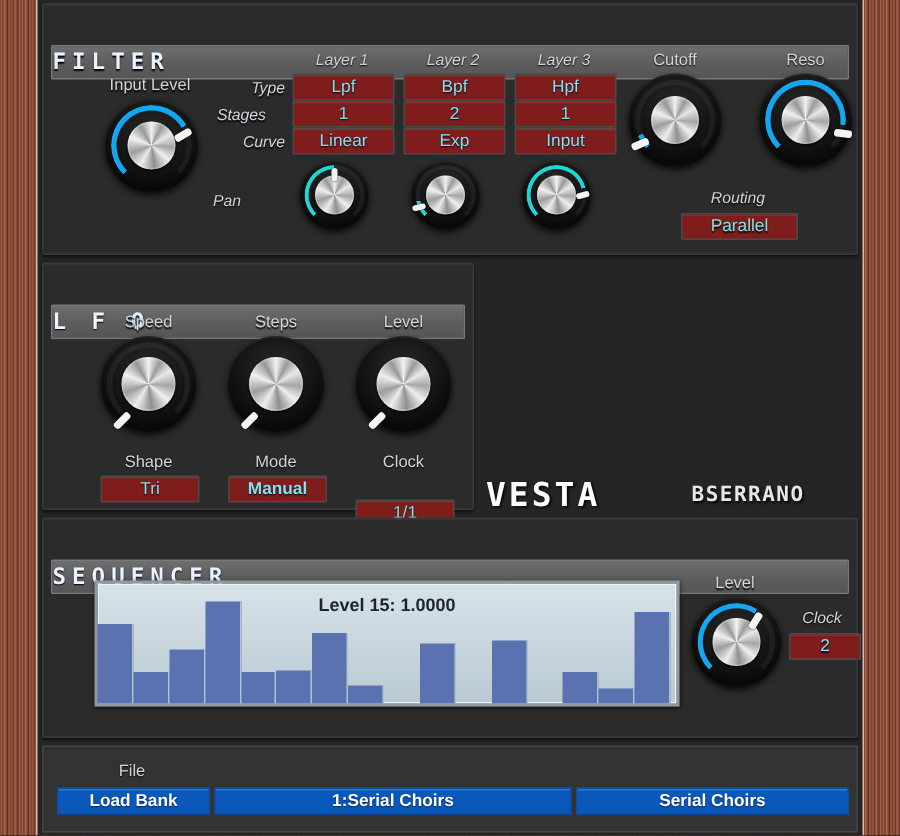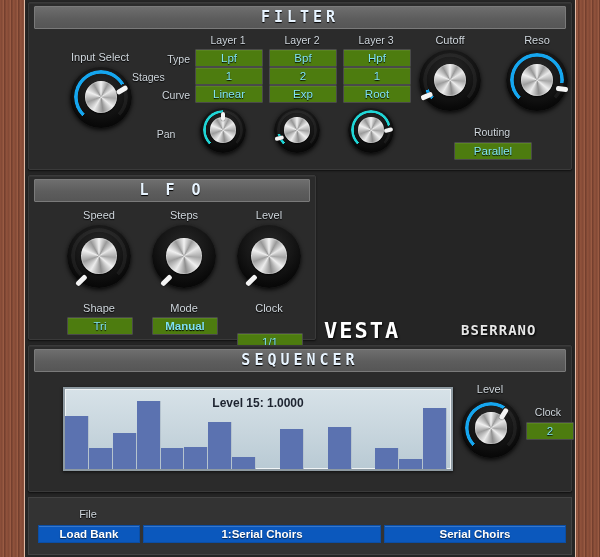--- a/index.html
+++ b/index.html
@@ -21,31 +21,31 @@
     box-shadow:inset 1px 0 0 #e0b9a5, inset -1px 0 0 #e0b9a5;}
 
   
   .panel{position:absolute;background:#2b2b2b;
     border:1px solid #3a3a3a;border-radius:2px;
     box-shadow:0 1px 2px rgba(0,0,0,.6), inset 0 1px 0 rgba(255,255,255,.04);}
 
   .hdr{position:absolute;height:21px;line-height:21px;
     background:linear-gradient(180deg,#6e6e6e,#5d5d5d 55%,#565656);
     border:1px solid #7a7a7a;border-radius:1px;
-    text-align:center;color:#e8f4ff;
+    text-align:left;color:#e8f4ff;
     font-family:"DejaVu Sans Mono",monospace;
     font-size:15px;font-weight:bold;letter-spacing:4px;
-    text-shadow:0 1px 1px #000;}
+    text-shadow:0 1px 1px #000;margin-top:24px;}
 
   .lbl{position:absolute;color:#cfd6dc;font-size:11px;
        text-align:center;text-shadow:0 1px 1px #000;white-space:nowrap;}
-  .lbl.small{font-size:10.5px;}
-
-  
-  .vbox{position:absolute;background:#4d7c0f;
+  .lbl.small{font-size:10.5px;font-style:italic;}
+
+  
+  .vbox{position:absolute;background:#7f1d1d;
     border:1px solid #4a4a4a;border-radius:1px;
     color:#7fe3f0;font-size:11.5px;text-align:center;
     line-height:16px;height:16px;text-shadow:0 1px 1px #000;
     box-shadow:inset 0 1px 0 rgba(255,255,255,.07);}
 
   
   .knob{position:absolute;border-radius:50%;
     background:
       radial-gradient(circle at 50% 36%,#2a2a2a 0%,#161616 46%,#0a0a0a 70%,#000 100%);
     box-shadow:0 2px 4px rgba(0,0,0,.8),
@@ -89,49 +89,49 @@
 </style>
 </head>
 <body>
 
 <div id="plugin">
   <div id="body">
 
     <div class="panel" style="left:4px;top:2px;width:542px;height:166px;">
       <div class="hdr" style="left:5px;top:3px;width:530px;">FILTER</div>
 
-      <div class="lbl" style="left:16px;top:48px;width:110px;">Input Select</div>
+      <div class="lbl" style="left:16px;top:48px;width:110px;">Input Level</div>
       <div class="knob" id="k-input" style="left:41px;top:63px;width:62px;height:62px;">
           <div class="ring" style="left: 6%; top: 6%; width: 88%; height: 88%; background: conic-gradient(from 225deg, rgb(21, 166, 239) 0deg, rgb(21, 166, 239) 194.4deg, rgba(255, 255, 255, 0.055) 194.4deg, rgba(255, 255, 255, 0.055) 270deg, rgba(0, 0, 0, 0) 270deg); mask: radial-gradient(circle, transparent 60%, rgb(0, 0, 0) 62%, rgb(0, 0, 0) 86%, transparent 88%);"></div>
           <div class="ticks" style="left: 3%; top: 3%; width: 94%; height: 94%; background: repeating-conic-gradient(from 225deg, rgba(190, 190, 190, 0.55) 0deg, rgba(190, 190, 190, 0.55) 2.2deg, rgba(0, 0, 0, 0) 2.2deg, rgba(0, 0, 0, 0) 7.5deg); mask: radial-gradient(circle, transparent 74%, rgb(0, 0, 0) 76%, rgb(0, 0, 0) 96%, transparent 98%); opacity: 0.85; border-radius: 50%;"></div>
           <div class="cap" style="left: 24%; top: 24%; width: 52%; height: 52%;"></div>
           <div class="pt" style="width: 5.27px; height: 12.4px; left: 44.3748px; top: 15.3318px; transform: rotate(59.4deg);"></div>
         </div>
 
       <div class="lbl small" style="left:111px;top:50px;width:50px;text-align:right;">Type</div>
-      <div class="lbl small" style="left:103px;top:68px;width:58px;text-align:left;">Stages</div>
+      <div class="lbl small" style="left:103px;top:68px;width:58px;text-align:center;">Stages</div>
       <div class="lbl small" style="left:111px;top:86px;width:50px;text-align:right;">Curve</div>
 
       <div class="lbl small" style="left:166px;top:31px;width:66px;">Layer 1</div>
       <div class="lbl small" style="left:240px;top:31px;width:66px;">Layer 2</div>
       <div class="lbl small" style="left:314px;top:31px;width:66px;">Layer 3</div>
 
       <div class="vbox" style="left:166px;top:46px;width:66px;">Lpf</div>
       <div class="vbox" style="left:240px;top:46px;width:66px;">Bpf</div>
       <div class="vbox" style="left:314px;top:46px;width:66px;">Hpf</div>
 
       <div class="vbox" style="left:166px;top:64px;width:66px;">1</div>
       <div class="vbox" style="left:240px;top:64px;width:66px;">2</div>
       <div class="vbox" style="left:314px;top:64px;width:66px;">1</div>
 
       <div class="vbox" style="left:166px;top:82px;width:66px;">Linear</div>
       <div class="vbox" style="left:240px;top:82px;width:66px;">Exp</div>
-      <div class="vbox" style="left:314px;top:82px;width:66px;">Root</div>
-
-      <div class="lbl small" style="left:113px;top:125px;width:48px;text-align:center;">Pan</div>
+      <div class="vbox" style="left:314px;top:82px;width:66px;">Input</div>
+
+      <div class="lbl small" style="left:113px;top:125px;width:48px;text-align:left;">Pan</div>
       <div class="knob" id="k-pan1" style="left:171px;top:104px;width:46px;height:46px;">
           <div class="ring" style="left: 6%; top: 6%; width: 88%; height: 88%; background: conic-gradient(from 225deg, rgb(31, 214, 214) 0deg, rgb(31, 214, 214) 135deg, rgba(255, 255, 255, 0.055) 135deg, rgba(255, 255, 255, 0.055) 270deg, rgba(0, 0, 0, 0) 270deg); mask: radial-gradient(circle, transparent 60%, rgb(0, 0, 0) 62%, rgb(0, 0, 0) 86%, transparent 88%);"></div>
           <div class="cap" style="left: 22%; top: 22%; width: 56%; height: 56%;"></div>
           <div class="pt" style="width: 3.91px; height: 9.2px; left: 21.045px; top: 4.6px; transform: rotate(0deg);"></div>
         </div>
       <div class="knob" id="k-pan2" style="left:245px;top:104px;width:46px;height:46px;">
           <div class="ring" style="left: 6%; top: 6%; width: 88%; height: 88%; background: conic-gradient(from 225deg, rgb(31, 214, 214) 0deg, rgb(31, 214, 214) 32.4deg, rgba(255, 255, 255, 0.055) 32.4deg, rgba(255, 255, 255, 0.055) 270deg, rgba(0, 0, 0, 0) 270deg); mask: radial-gradient(circle, transparent 60%, rgb(0, 0, 0) 62%, rgb(0, 0, 0) 86%, transparent 88%);"></div>
           <div class="cap" style="left: 22%; top: 22%; width: 56%; height: 56%;"></div>
           <div class="pt" style="width: 3.91px; height: 9.2px; left: 7.57735px; top: 21.4104px; transform: rotate(-102.6deg);"></div>
         </div>

